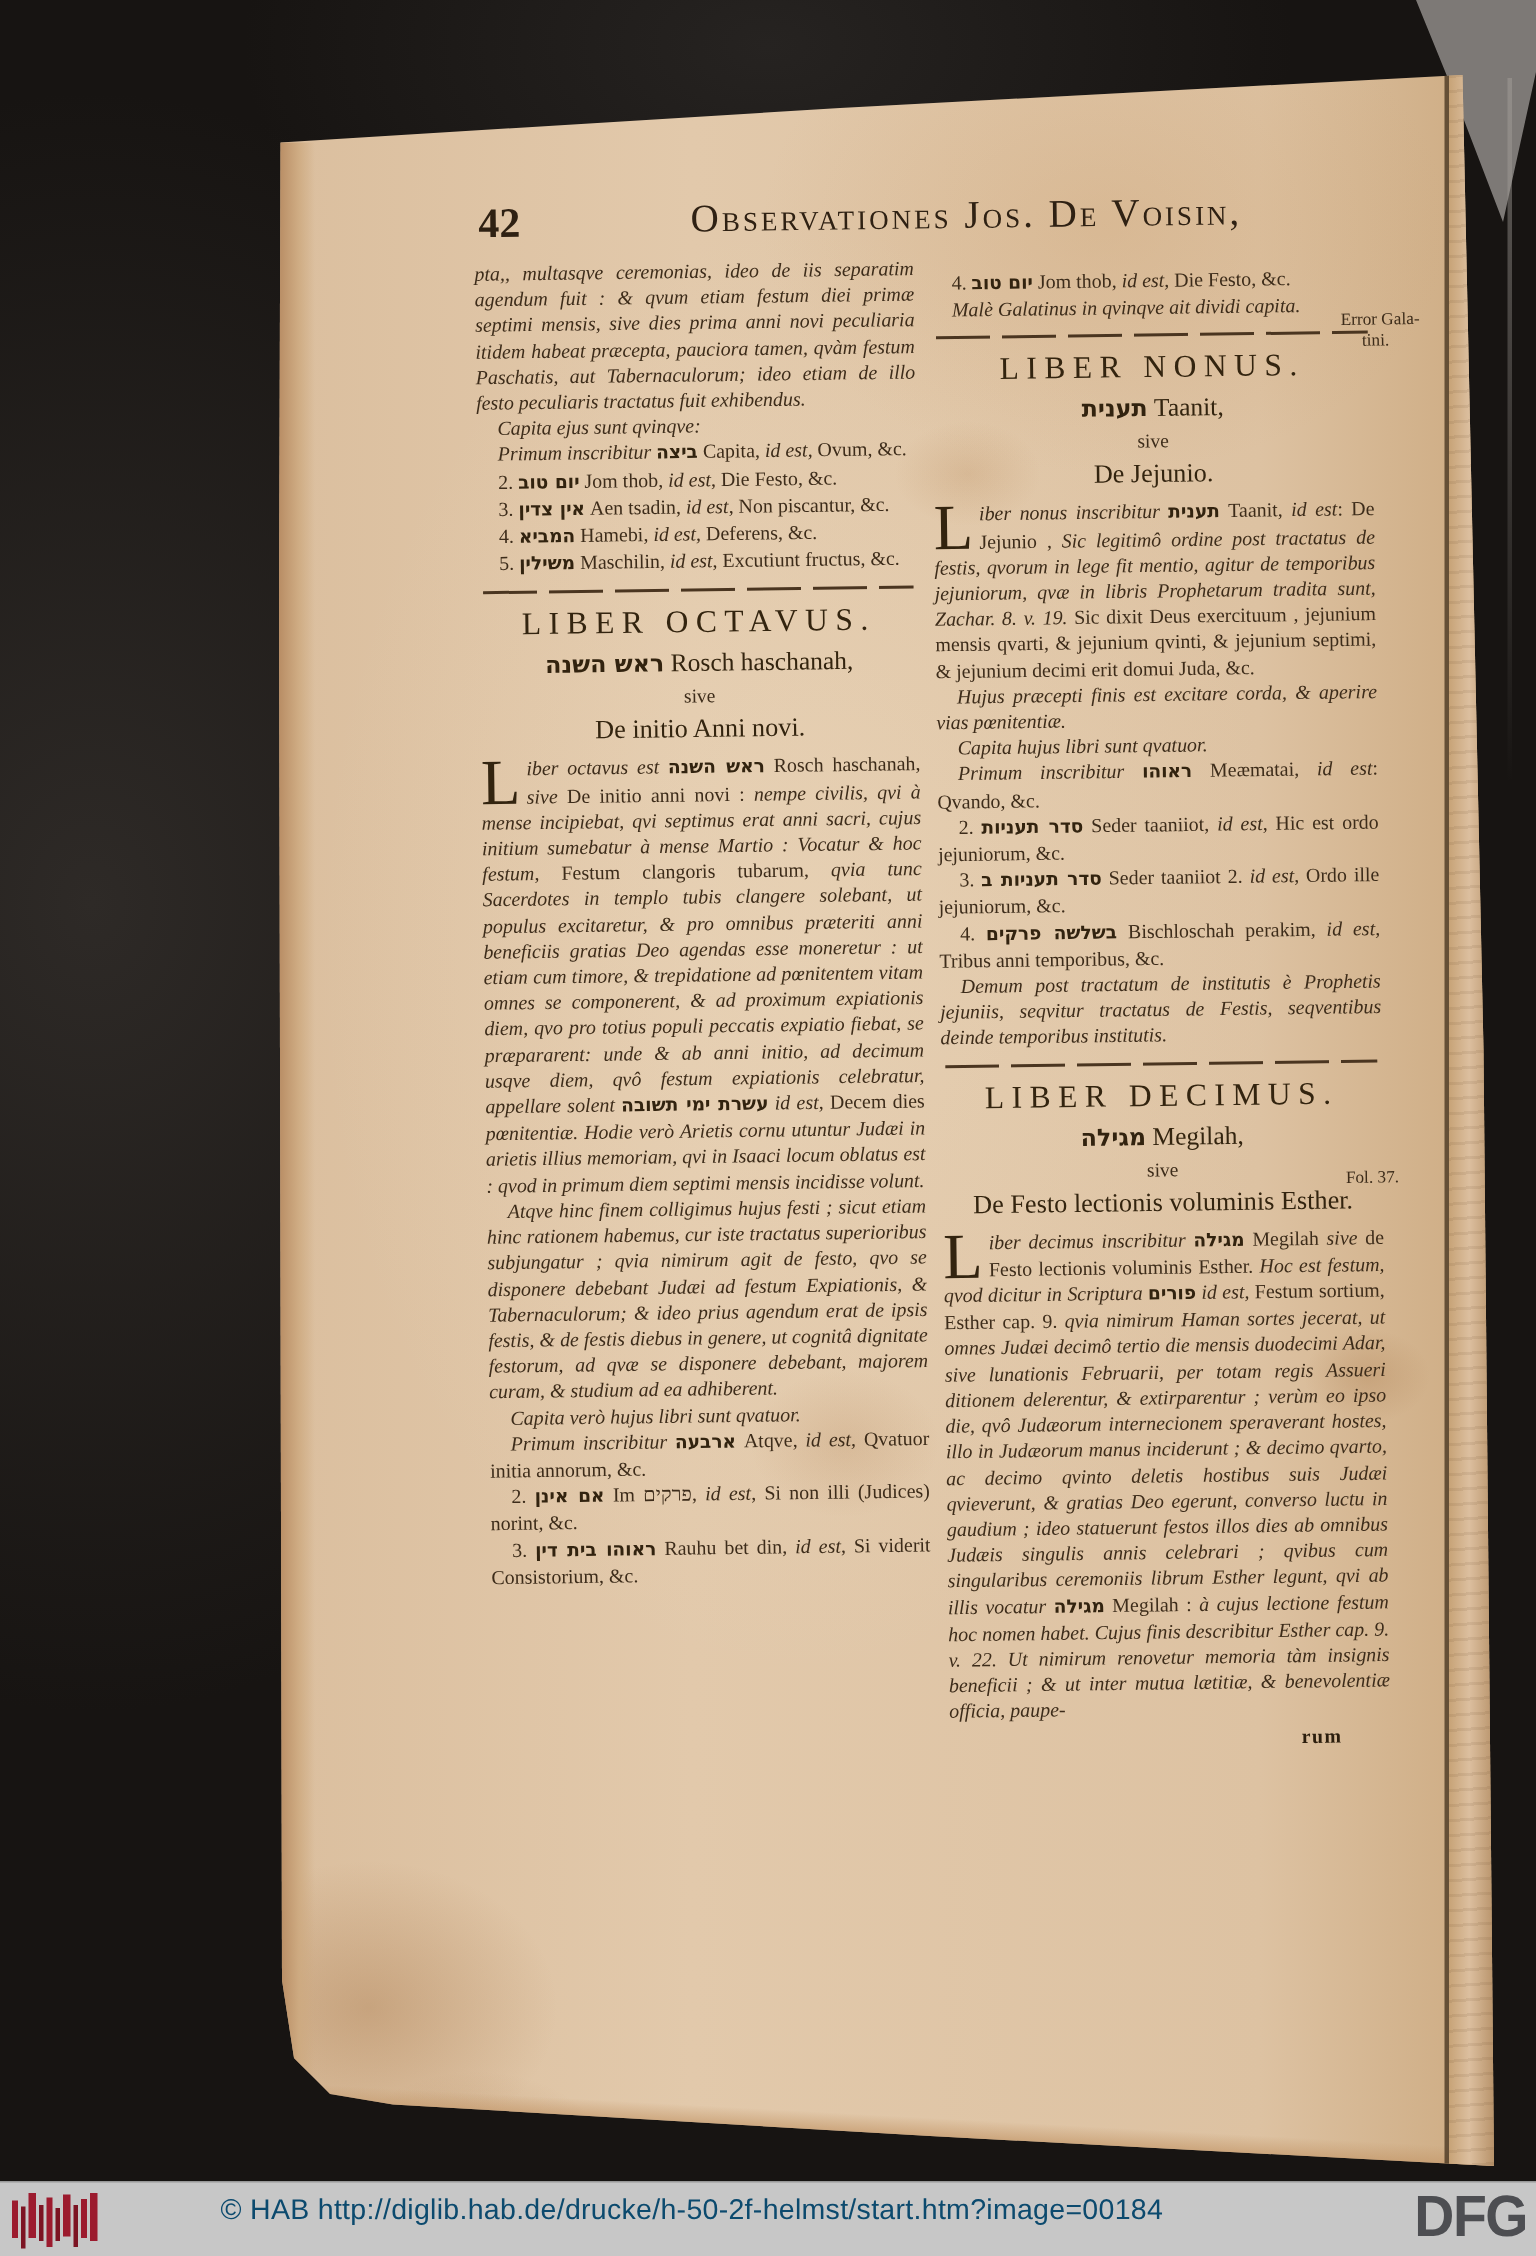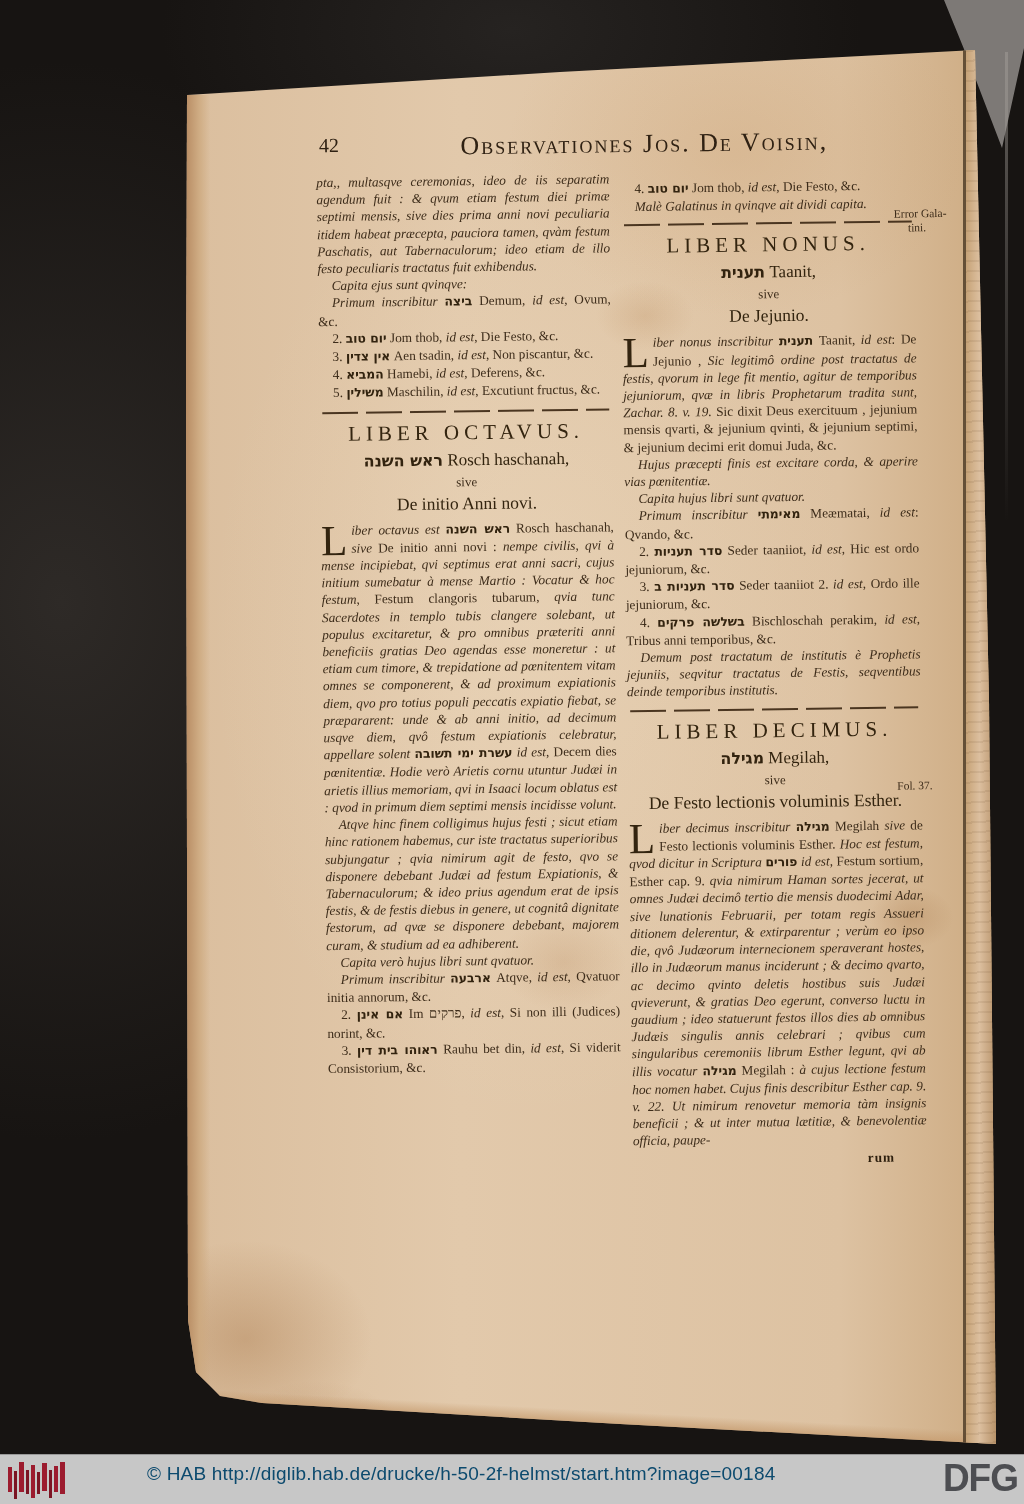--- a/index.html
+++ b/index.html
@@ -32,21 +32,21 @@
   .edge-bottom{position:absolute;left:180px;top:1388px;width:830px;height:34px;
     transform:rotate(3.1deg);transform-origin:left top;
     background:linear-gradient(0deg,#9a7046,#c59a6d 55%,rgba(197,154,109,0));opacity:.9;}
   .fold{position:absolute;left:963px;top:50px;width:3px;height:1394px;background:#42301c;opacity:.75;}
   .sliver{position:absolute;left:966px;top:50px;width:30px;height:1394px;
     background:
       repeating-linear-gradient(176deg, rgba(95,65,35,.10) 0 2px, transparent 2px 10px),
       linear-gradient(90deg,#c7a377,#dcbf9f 45%,#b8936a);}
   
   .content{position:absolute;inset:0;transform:rotate(-0.75deg);transform-origin:560px 160px;color:#3d2c1a;}
-  .pagenum{position:absolute;left:319px;top:131px;font-size:20px;font-weight:normal;color:#2f2113;}
+  .pagenum{position:absolute;left:319px;top:131px;font-size:28px;font-weight:bold;color:#2f2113;}
   .runtitle{position:absolute;left:372px;top:130px;width:545px;text-align:center;
     font-variant:small-caps;font-size:26px;letter-spacing:2px;color:#2f2113;white-space:nowrap;}
   .col{position:absolute;font-size:13.3px;line-height:17.2px;text-align:justify;}
   .col-left{left:316px;top:171px;width:293px;}
   .col-right{left:620px;top:181px;width:294px;}
   .p{text-indent:14px;}
   .p.noind{text-indent:0;}
   .p.drop{text-indent:0;}
   .seg-r{font-style:normal;}
   .seg-i{font-style:italic;}
@@ -85,21 +85,21 @@
     <div class="fold"></div>
     <div class="sliver"></div>
 
     <div class="content">
       <div class="pagenum">42</div>
       <div class="runtitle">Observationes Jos. De Voisin,</div>
 
       <div class="col col-left">
           <div class="p noind"><span class="seg-i">pta,, multasqve ceremonias, ideo de iis separatim agendum fuit : &amp; qvum etiam festum diei primæ septimi mensis, sive dies prima anni novi peculiaria itidem habeat præcepta, pauciora tamen, qvàm festum Paschatis, aut Tabernaculorum; ideo etiam de illo festo peculiaris tractatus fuit exhibendus.</span></div>
           <div class="p"><span class="seg-i">Capita ejus sunt qvinqve:</span></div>
-          <div class="p"><span class="seg-i">Primum inscribitur </span><span class="seg-h">ביצה</span><span class="seg-r"> Demum, </span><span class="seg-i">id est,</span><span class="seg-r"> Ovum, &amp;c.</span></div>
+          <div class="p"><span class="seg-i">Primum inscribitur </span><span class="seg-h">ביצה</span><span class="seg-r"> Capita, </span><span class="seg-i">id est,</span><span class="seg-r"> Ovum, &amp;c.</span></div>
           <div class="p"><span class="seg-r">2. </span><span class="seg-h">יום טוב</span><span class="seg-r"> Jom thob, </span><span class="seg-i">id est</span><span class="seg-r">, Die Festo, &amp;c.</span></div>
           <div class="p"><span class="seg-r">3. </span><span class="seg-h">אין צדין</span><span class="seg-r"> Aen tsadin, </span><span class="seg-i">id est</span><span class="seg-r">, Non piscantur, &amp;c.</span></div>
           <div class="p"><span class="seg-r">4. </span><span class="seg-h">המביא</span><span class="seg-r"> Hamebi, </span><span class="seg-i">id est,</span><span class="seg-r"> Deferens, &amp;c.</span></div>
           <div class="p"><span class="seg-r">5. </span><span class="seg-h">משילין</span><span class="seg-r"> Maschilin, </span><span class="seg-i">id est</span><span class="seg-r">, Excutiunt fructus, &amp;c.</span></div>
           <div class="rule"></div>
           <div class="h1">LIBER OCTAVUS.</div>
           <div class="h2"><span class="seg-h">ראש השנה</span><span class="seg-r"> Rosch haschanah,</span></div>
           <div class="h3">sive</div>
           <div class="h4">De initio Anni novi.</div>
           <div class="p drop"><span class="dropcap">L</span><span class="seg-i">iber octavus est </span><span class="seg-h">ראש השנה</span><span class="seg-r"> Rosch haschanah, </span><span class="seg-i">sive </span><span class="seg-r">De initio anni novi : </span><span class="seg-i">nempe civilis, qvi à mense incipiebat, qvi septimus erat anni sacri, cujus initium sumebatur à mense Martio : Vocatur &amp; hoc festum</span><span class="seg-r">, Festum clangoris tubarum, </span><span class="seg-i">qvia tunc Sacerdotes in templo tubis clangere solebant, ut populus excitaretur, &amp; pro omnibus præteriti anni beneficiis gratias Deo agendas esse moneretur : ut etiam cum timore, &amp; trepidatione ad pœnitentem vitam omnes se componerent, &amp; ad proximum expiationis diem, qvo pro totius populi peccatis expiatio fiebat, se præpararent: unde &amp; ab anni initio, ad decimum usqve diem, qvô festum expiationis celebratur, appellare solent </span><span class="seg-h">עשרת ימי תשובה</span><span class="seg-i"> id est</span><span class="seg-r">, Decem dies </span><span class="seg-i">pœnitentiæ. Hodie verò Arietis cornu utuntur Judæi in arietis illius memoriam, qvi in Isaaci locum oblatus est : qvod in primum diem septimi mensis incidisse volunt.</span></div>
@@ -113,21 +113,21 @@
           <div class="p"><span class="seg-r">4. </span><span class="seg-h">יום טוב</span><span class="seg-r"> Jom thob, </span><span class="seg-i">id est,</span><span class="seg-r"> Die Festo, &amp;c.</span></div>
           <div class="p"><span class="seg-i">Malè Galatinus in qvinqve ait dividi capita.</span></div>
           <div class="rule"></div>
           <div class="h1">LIBER NONUS.</div>
           <div class="h2"><span class="seg-h">תענית</span><span class="seg-r"> Taanit,</span></div>
           <div class="h3">sive</div>
           <div class="h4">De Jejunio.</div>
           <div class="p drop"><span class="dropcap">L</span><span class="seg-i">iber nonus inscribitur </span><span class="seg-h">תענית</span><span class="seg-r"> Taanit, </span><span class="seg-i">id est</span><span class="seg-r">: De Jejunio , </span><span class="seg-i">Sic legitimô ordine post tractatus de festis, qvorum in lege fit mentio, agitur de temporibus jejuniorum, qvæ in libris Prophetarum tradita sunt, Zachar. 8. v. 19.</span><span class="seg-r"> Sic dixit Deus exercituum , jejunium mensis qvarti, &amp; jejunium qvinti, &amp; jejunium septimi, &amp; jejunium decimi erit domui Juda, &amp;c.</span></div>
           <div class="p"><span class="seg-i">Hujus præcepti finis est excitare corda, &amp; aperire vias pœnitentiæ.</span></div>
           <div class="p"><span class="seg-i">Capita hujus libri sunt qvatuor.</span></div>
-          <div class="p"><span class="seg-i">Primum inscribitur </span><span class="seg-h">מאימתי</span><span class="seg-r"> Meæmatai, </span><span class="seg-i">id est</span><span class="seg-r">: Qvando, &amp;c.</span></div>
+          <div class="p"><span class="seg-i">Primum inscribitur </span><span class="seg-h">ראוהו</span><span class="seg-r"> Meæmatai, </span><span class="seg-i">id est</span><span class="seg-r">: Qvando, &amp;c.</span></div>
           <div class="p"><span class="seg-r">2. </span><span class="seg-h">סדר תעניות</span><span class="seg-r"> Seder taaniiot, </span><span class="seg-i">id est</span><span class="seg-r">, Hic est ordo jejuniorum, &amp;c.</span></div>
           <div class="p"><span class="seg-r">3. </span><span class="seg-h">סדר תעניות ב</span><span class="seg-r"> Seder taaniiot 2. </span><span class="seg-i">id est</span><span class="seg-r">, Ordo ille jejuniorum, &amp;c.</span></div>
           <div class="p"><span class="seg-r">4. </span><span class="seg-h">בשלשה פרקים</span><span class="seg-r"> Bischloschah perakim, </span><span class="seg-i">id est,</span><span class="seg-r"> Tribus anni temporibus, &amp;c.</span></div>
           <div class="p"><span class="seg-i">Demum post tractatum de institutis è Prophetis jejuniis, seqvitur tractatus de Festis, seqventibus deinde temporibus institutis.</span></div>
           <div class="rule"></div>
           <div class="h1">LIBER DECIMUS.</div>
           <div class="h2"><span class="seg-h">מגילה</span><span class="seg-r"> Megilah,</span></div>
           <div class="h3">sive</div>
           <div class="h4">De Festo lectionis voluminis Esther.</div>
           <div class="p drop"><span class="dropcap">L</span><span class="seg-i">iber decimus inscribitur </span><span class="seg-h">מגילה</span><span class="seg-r"> Megilah </span><span class="seg-i">sive</span><span class="seg-r"> de Festo lectionis voluminis Esther. </span><span class="seg-i">Hoc est festum, qvod dicitur in Scriptura </span><span class="seg-h">פורים</span><span class="seg-i"> id est,</span><span class="seg-r"> Festum sortium, Esther cap. 9. </span><span class="seg-i">qvia nimirum Haman sortes jecerat, ut omnes Judæi decimô tertio die mensis duodecimi Adar, sive lunationis Februarii, per totam regis Assueri ditionem delerentur, &amp; extirparentur ; verùm eo ipso die, qvô Judæorum internecionem speraverant hostes, illo in Judæorum manus inciderunt ; &amp; decimo qvarto, ac decimo qvinto deletis hostibus suis Judæi qvieverunt, &amp; gratias Deo egerunt, converso luctu in gaudium ; ideo statuerunt festos illos dies ab omnibus Judæis singulis annis celebrari ; qvibus cum singularibus ceremoniis librum Esther legunt, qvi ab illis vocatur </span><span class="seg-h">מגילה</span><span class="seg-r"> Megilah : </span><span class="seg-i">à cujus lectione festum hoc nomen habet. Cujus finis describitur Esther cap. 9. v. 22. Ut nimirum renovetur memoria tàm insignis beneficii ; &amp; ut inter mutua lætitiæ, &amp; benevolentiæ officia, paupe-</span></div>

